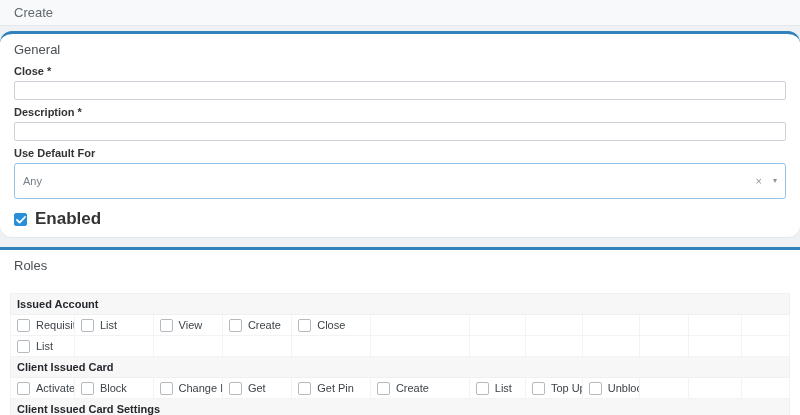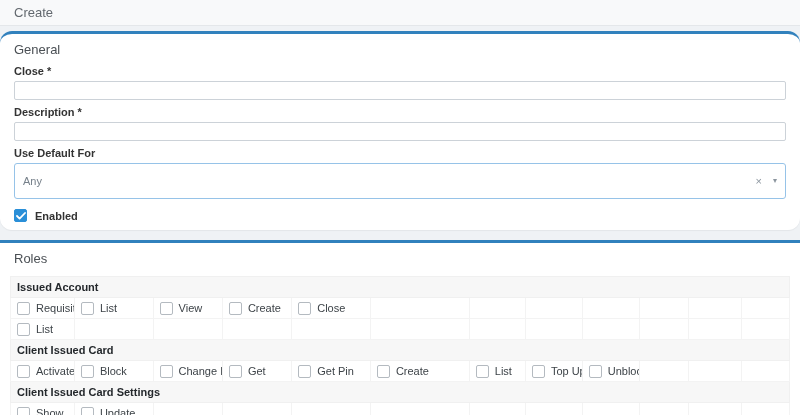--- a/index.html
+++ b/index.html
@@ -16,21 +16,21 @@
     font-size:13px;color:#62686e;
   }
   
   .panel{
     background:#fff;border-top:3px solid #3181bd;
     box-shadow:0 1px 1px rgba(0,0,0,0.05);
   }
   .panel-general{margin-top:5px;padding:6px 14px 6px;border-radius:12px;}
   .panel-roles{margin-top:10px;padding:6px 10px 6px;}
   .section-title{font-size:13px;color:#4a4f54;margin:2px 0 7px;line-height:16px;}
-  .panel-roles .section-title{margin:2px 4px 9px;}
+  .panel-roles .section-title{margin:2px 4px 19px;}
   
   .field-label{display:block;font-size:11px;font-weight:bold;color:#333;margin:6px 0 3px;line-height:13px;}
   .req{color:#333;}
   .text-input{
     display:block;width:100%;box-sizing:border-box;height:19px;
     border:1px solid #ccd2d8;border-radius:2px;background:#fff;
     padding:0 6px;font-size:12px;color:#333;outline:none;
     font-family:"Liberation Sans","DejaVu Sans",sans-serif;
   }
   .select-box{
@@ -43,21 +43,21 @@
   .select-clear{font-size:11px;line-height:11px;cursor:pointer;}
   .select-caret{font-size:8px;line-height:8px;}
   .enabled-row{margin-top:10px;margin-bottom:2px;display:flex;align-items:center;gap:8px;}
   .cb{
     display:inline-block;width:13px;height:13px;box-sizing:border-box;
     border:1px solid #b4bac0;border-radius:2px;background:#fff;
     vertical-align:middle;flex:none;cursor:pointer;position:relative;
   }
   .cb.checked{background:#2a8fd8;border-color:#2a8fd8;}
   .cb.checked svg{position:absolute;left:1px;top:2px;}
-  .cb-bold-label{font-size:11px;font-weight:bold;color:#333;}
+  .cb-bold-label{font-size:17px;font-weight:bold;color:#333;}
   
   table.roles{width:100%;table-layout:fixed;border-collapse:collapse;border:1px solid #f1f1f1;}
   tr.group-row td{
     background:#f7f7f7;border:1px solid #f0f0f0;
     font-size:11px;font-weight:bold;color:#24282c;
     padding:4px 6px;line-height:12px;
   }
   tr.perm-row td{
     background:#fff;border:1px solid #f3f3f3;
     padding:3px 6px;height:14px;vertical-align:middle;

